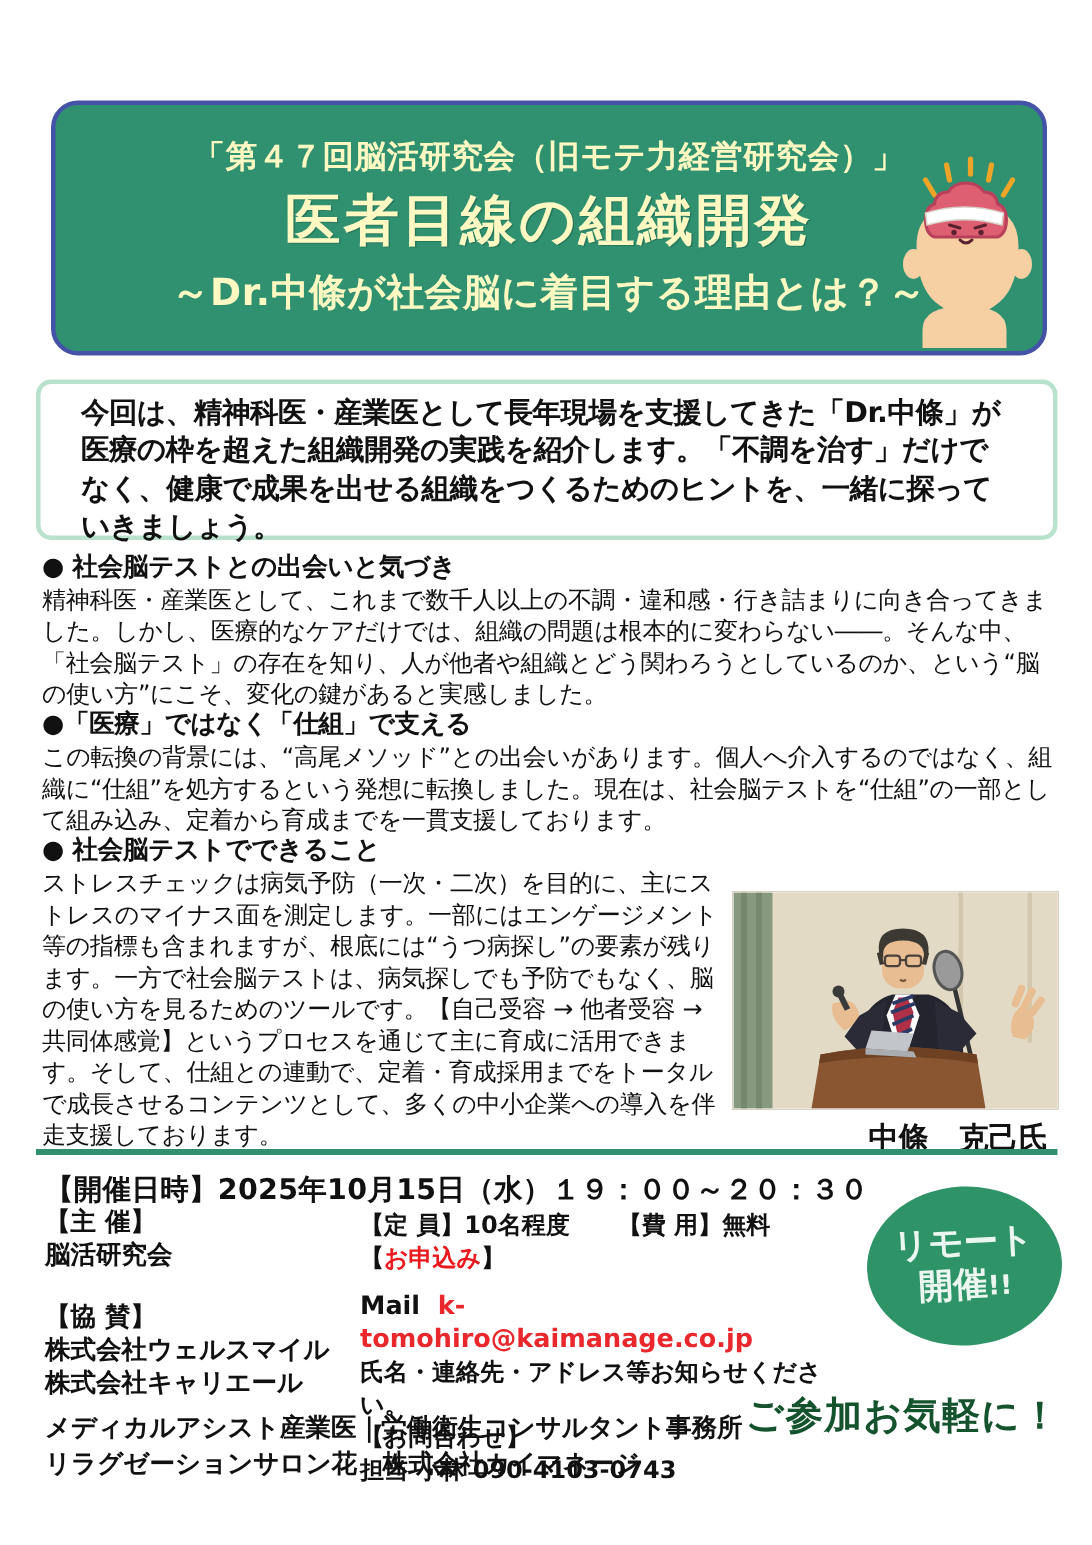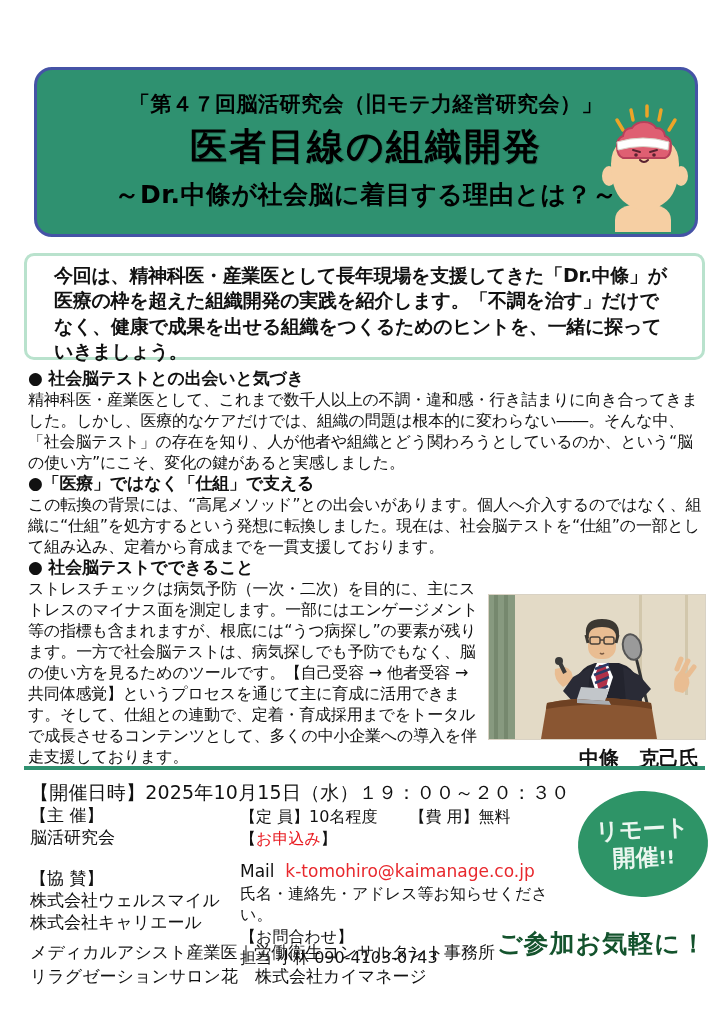--- a/index.html
+++ b/index.html
@@ -7,21 +7,21 @@
     width:728px;height:1030px;background:#ffffff;
     font-family:"DejaVu Sans","Liberation Sans",sans-serif;
     color:#111;
   }
   .page{position:relative;width:728px;height:1030px;background:#fff;overflow:hidden;}
 
   
   .header-box{
     position:absolute;left:34px;top:67px;width:664px;height:170px;
     box-sizing:border-box;background:#2f9170;border:3px solid #4553a6;
-    border-radius:18px;text-align:center;color:#000000;
+    border-radius:18px;text-align:center;color:#fef9c3;
   }
   .header-series{font-size:21px;font-weight:600;margin-top:20px;letter-spacing:.5px;}
   .header-main{font-size:37px;font-weight:bold;margin-top:4px;letter-spacing:2px;text-shadow:1px 1px 0 rgba(0,0,0,.18);}
   .header-sub{font-size:25px;font-weight:bold;margin-top:6px;letter-spacing:.5px;text-align:center;}
   .brain-char{position:absolute;right:6px;top:28px;width:92px;height:134px;}
 
   
   .intro-box{
     position:absolute;left:24px;top:253px;width:681px;height:107px;
     box-sizing:border-box;background:#fff;border:3px solid #b9e2cd;border-radius:10px;
@@ -33,21 +33,21 @@
   .sec-heading{font-size:17px;font-weight:bold;line-height:21px;}
   .sec-para{margin:0 0 0 0;}
   .photo-wrap{float:right;width:218px;height:146px;margin:16px 0 2px 8px;border:1px solid #d9d2c4;box-sizing:border-box;}
   .photo-wrap svg{display:block;}
   .photo-caption{position:absolute;left:544px;top:745px;width:190px;text-align:center;font-size:20px;font-weight:bold;}
 
   
   .divider{position:absolute;left:24px;top:766px;width:681px;height:4px;background:#2f9170;}
 
   
-  .event{position:absolute;left:30px;top:780px;width:676px;font-weight:normal;}
+  .event{position:absolute;left:30px;top:780px;width:676px;font-weight:bold;}
   .event-datetime{font-size:19px;letter-spacing:.2px;}
   .col-left{position:absolute;left:0px;top:24px;width:220px;font-size:17px;line-height:22px;}
   .col-left .gap{height:19px;}
   .col-right{position:absolute;left:210px;top:26px;width:310px;font-size:16px;line-height:21.5px;}
   .wide-lines{position:absolute;left:0px;top:160px;width:470px;font-size:17px;line-height:24px;}
   .red{color:#e8191f;text-align:center;}
   .mail-line{font-size:17px;margin-top:12px;}
   .mail-addr{color:#e8282d;}
 
   .remote-badge{

